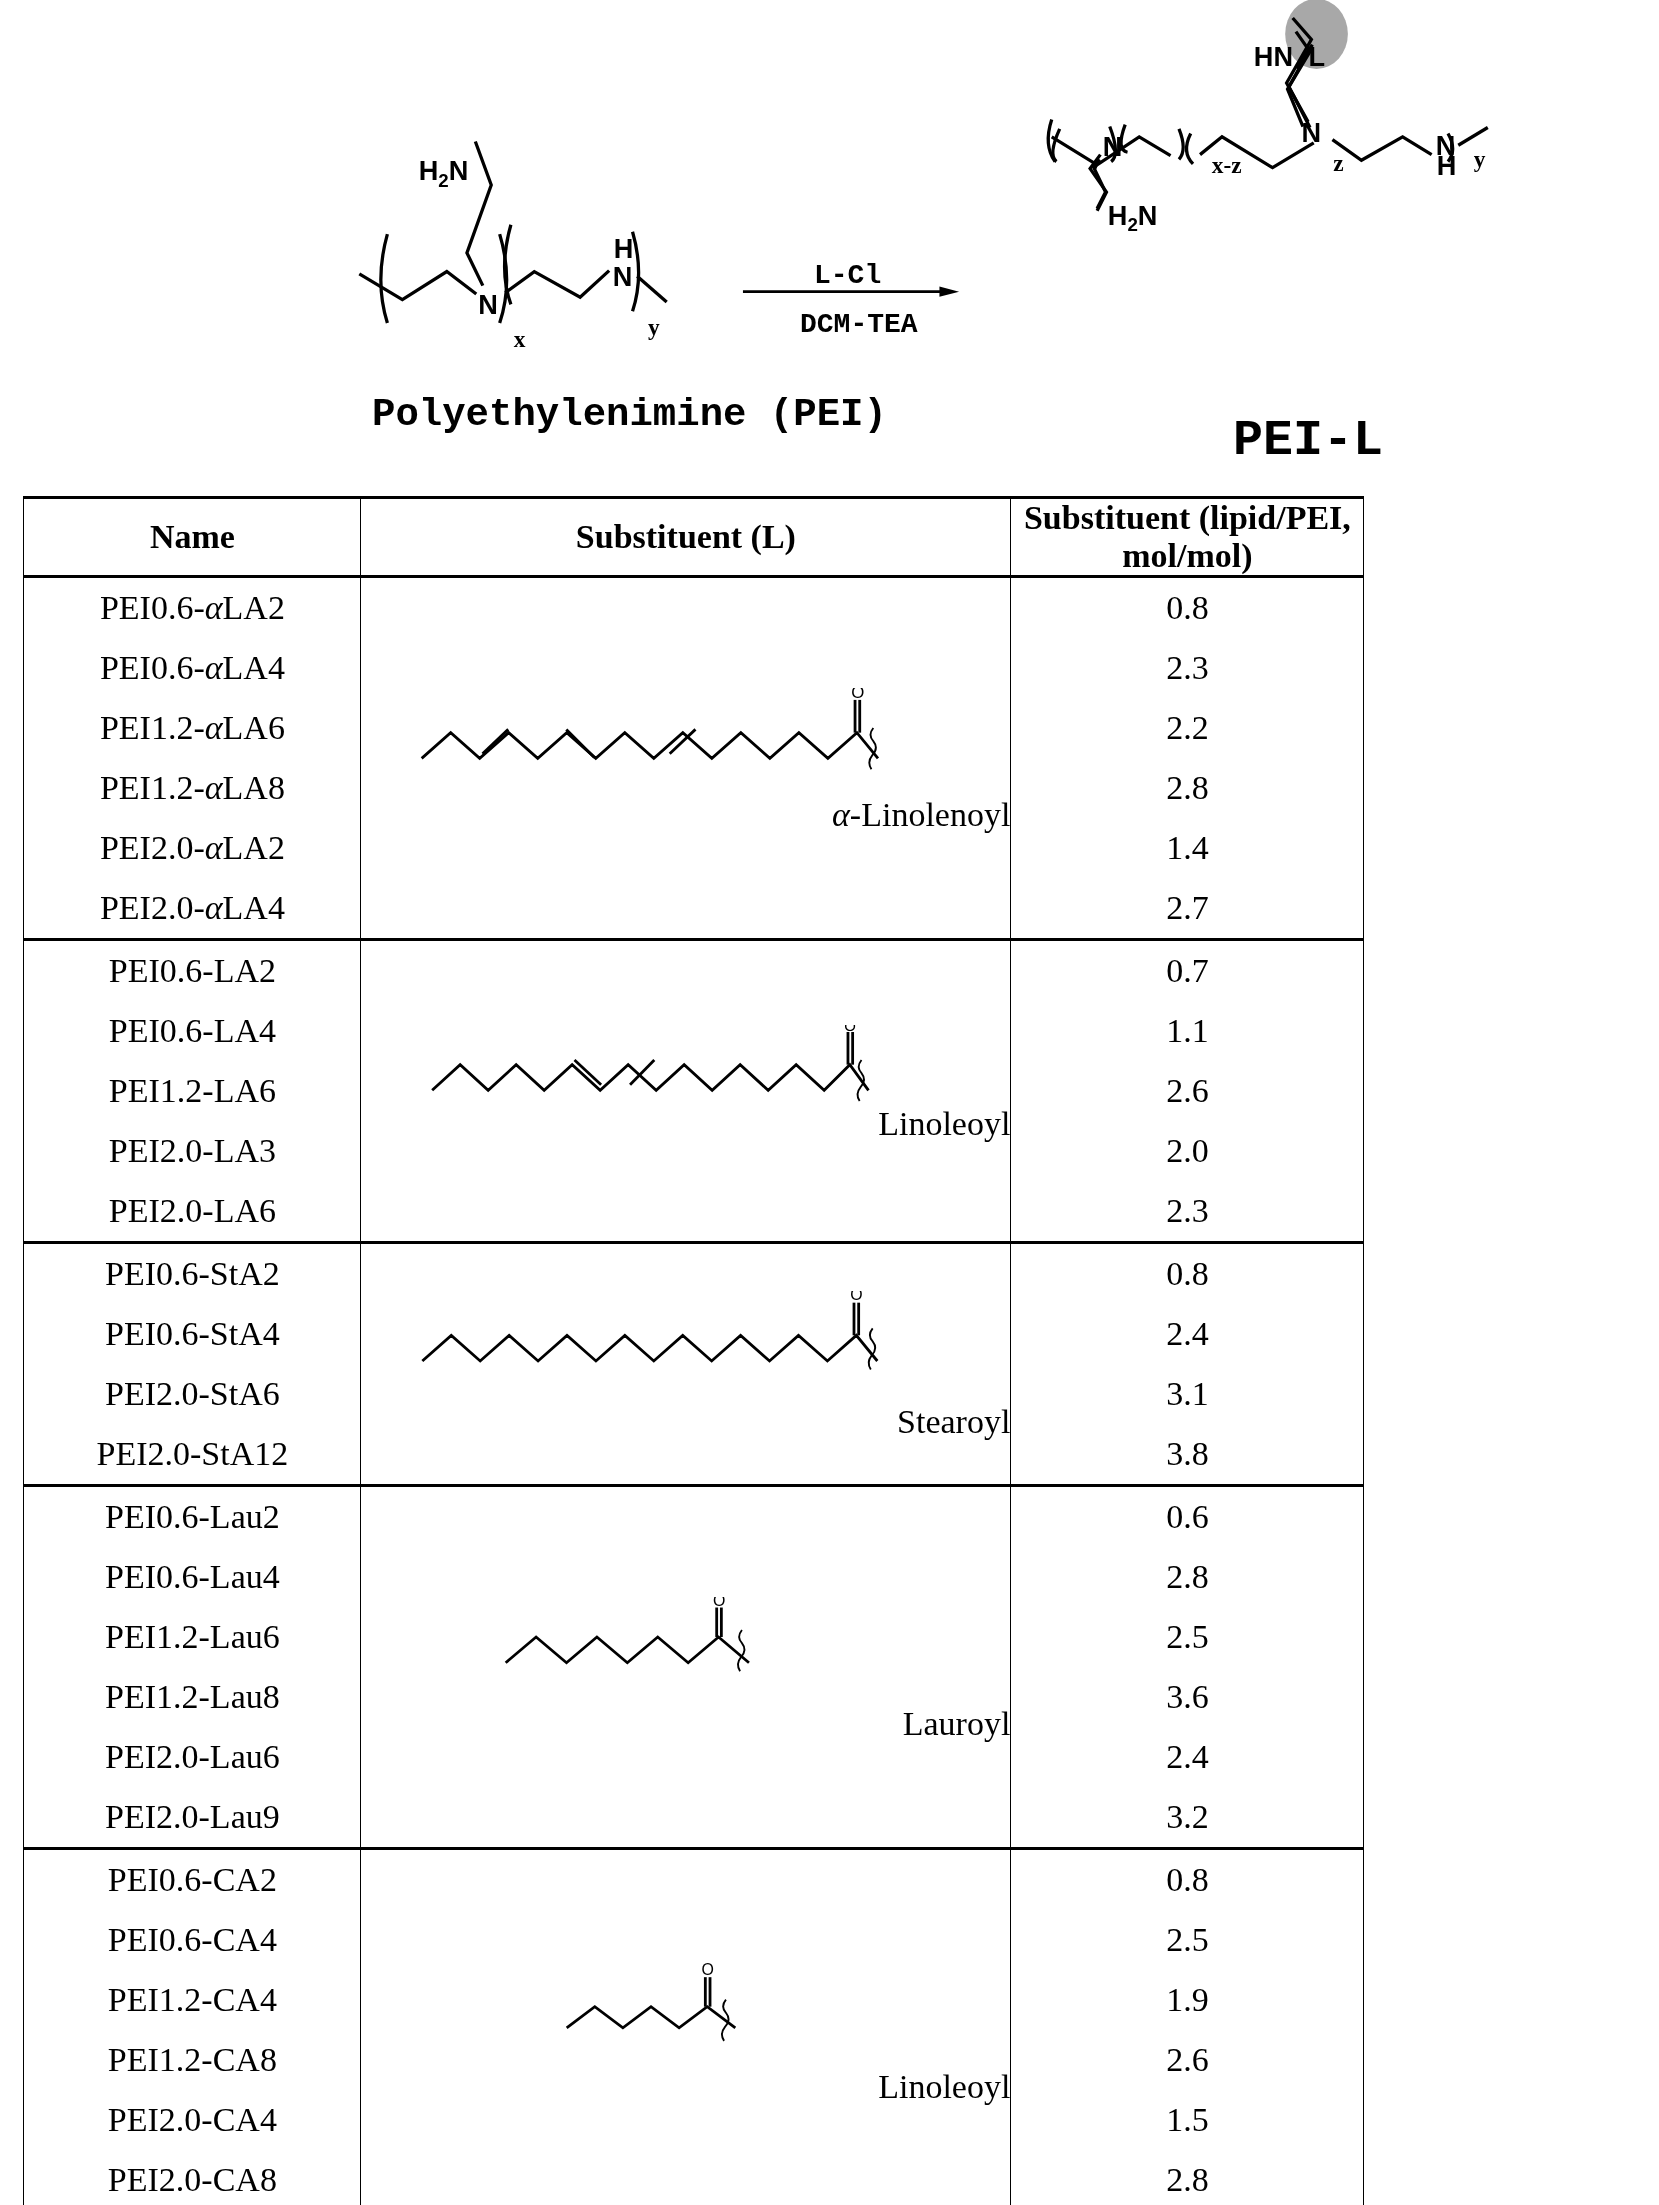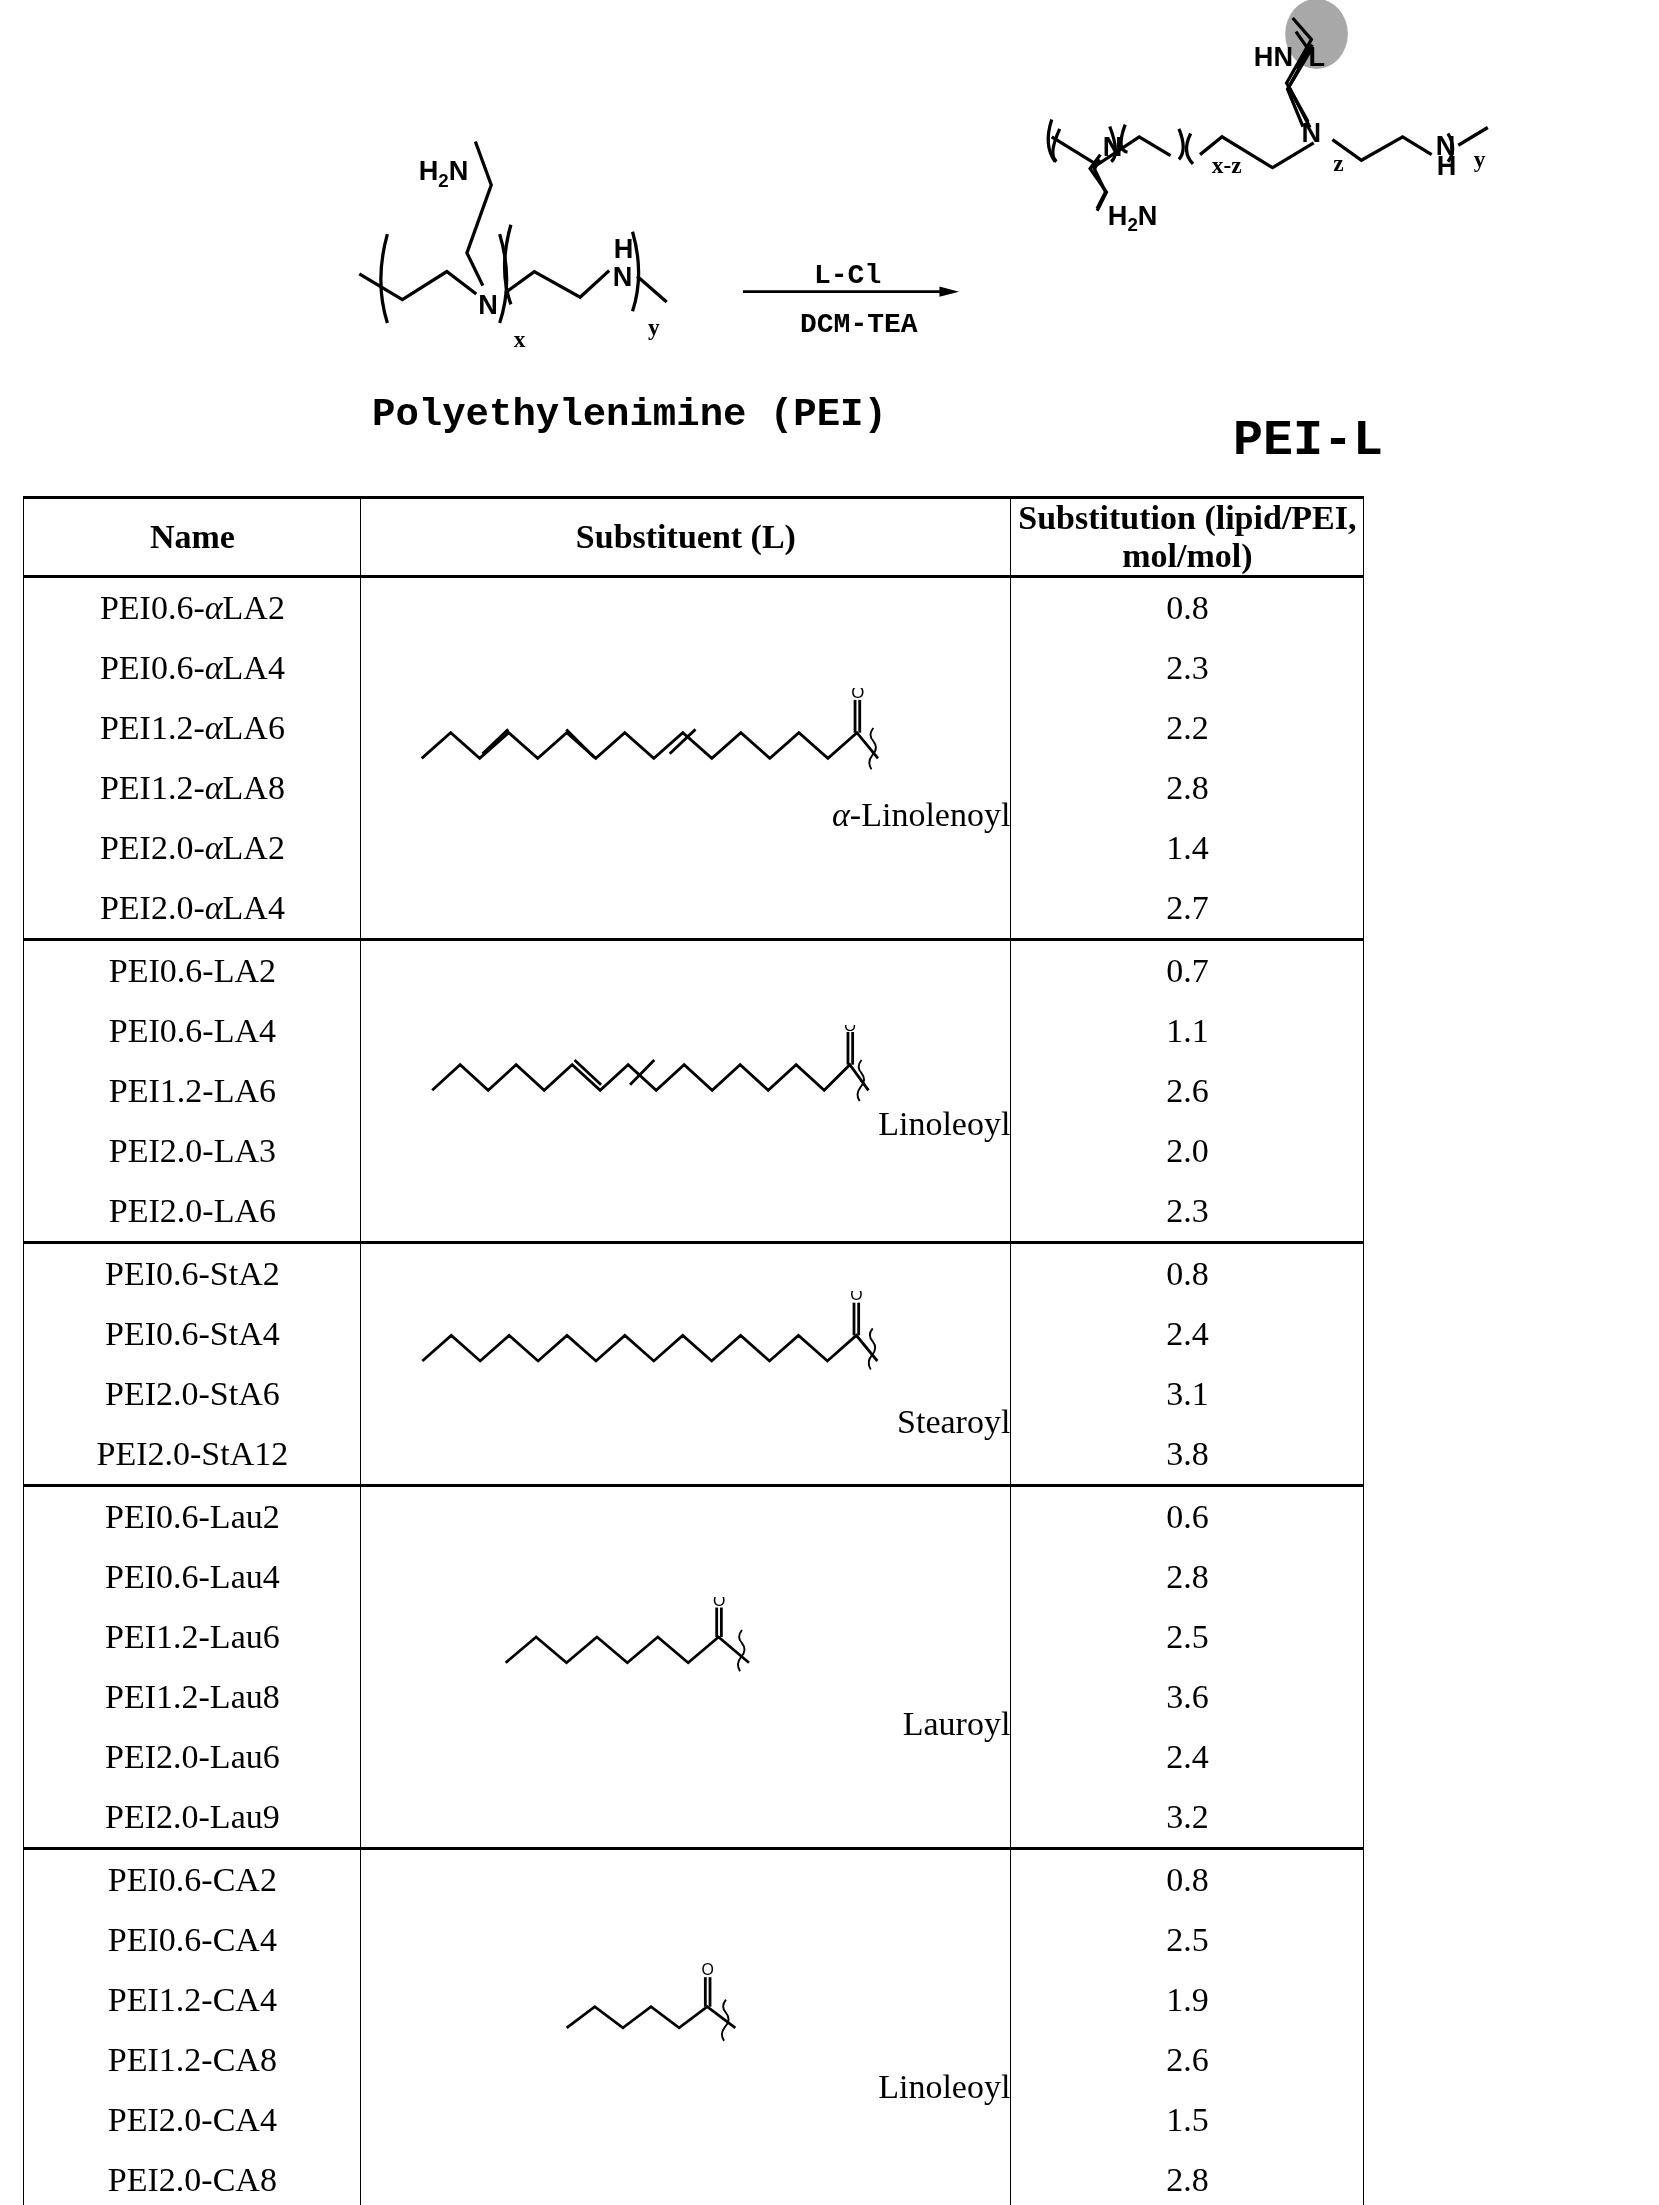--- a/index.html
+++ b/index.html
@@ -125,21 +125,21 @@
   <table class="data">
     <colgroup>
       <col class="col-name">
       <col class="col-sub">
       <col class="col-val">
     </colgroup>
     <thead>
       <tr>
         <th>Name</th>
         <th>Substituent (L)</th>
-        <th>Substitution (lipid/PEI, mol/mol)</th>
+        <th>Substituent (lipid/PEI, mol/mol)</th>
       </tr>
     </thead>
     <tbody>
 
       <tr class="group-start">
         <td class="name-cell"><span>PEI0.6-</span><span class="greek">α</span><span>LA2</span></td>
         <td class="sub-cell group-end-cell" rowspan="6" style="border-bottom:3.7px solid #000;">
           <div class="sub-inner">
             <svg style="left:56px; top:110px;font-size:72px" width="468" height="94" viewBox="0 0 1000 200">
               <g stroke="#000" stroke-width="6" fill="none">

